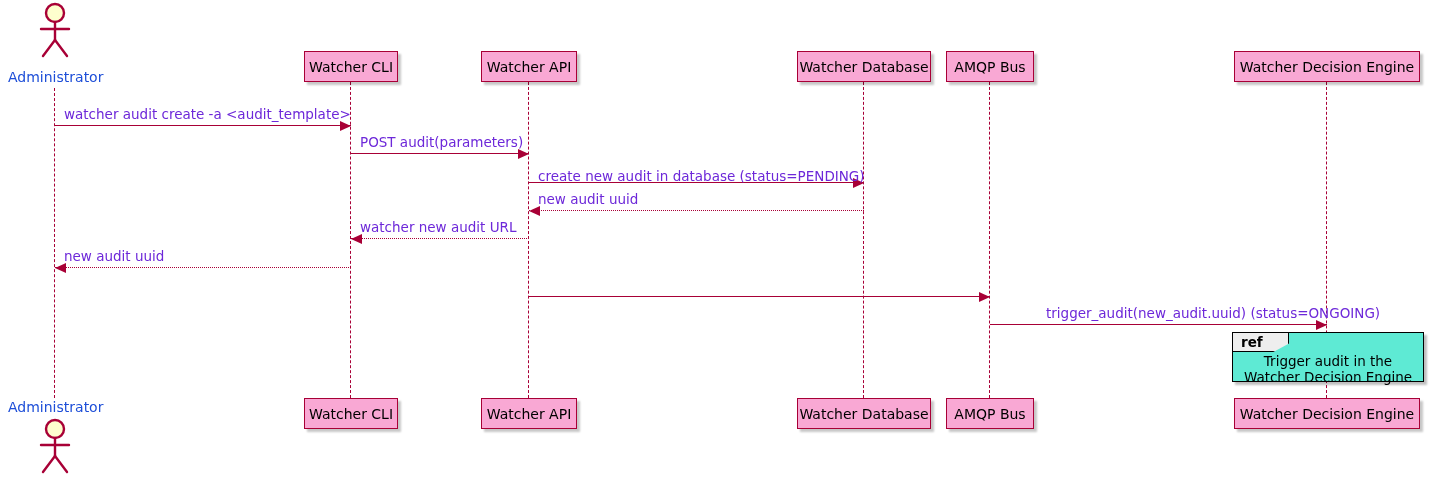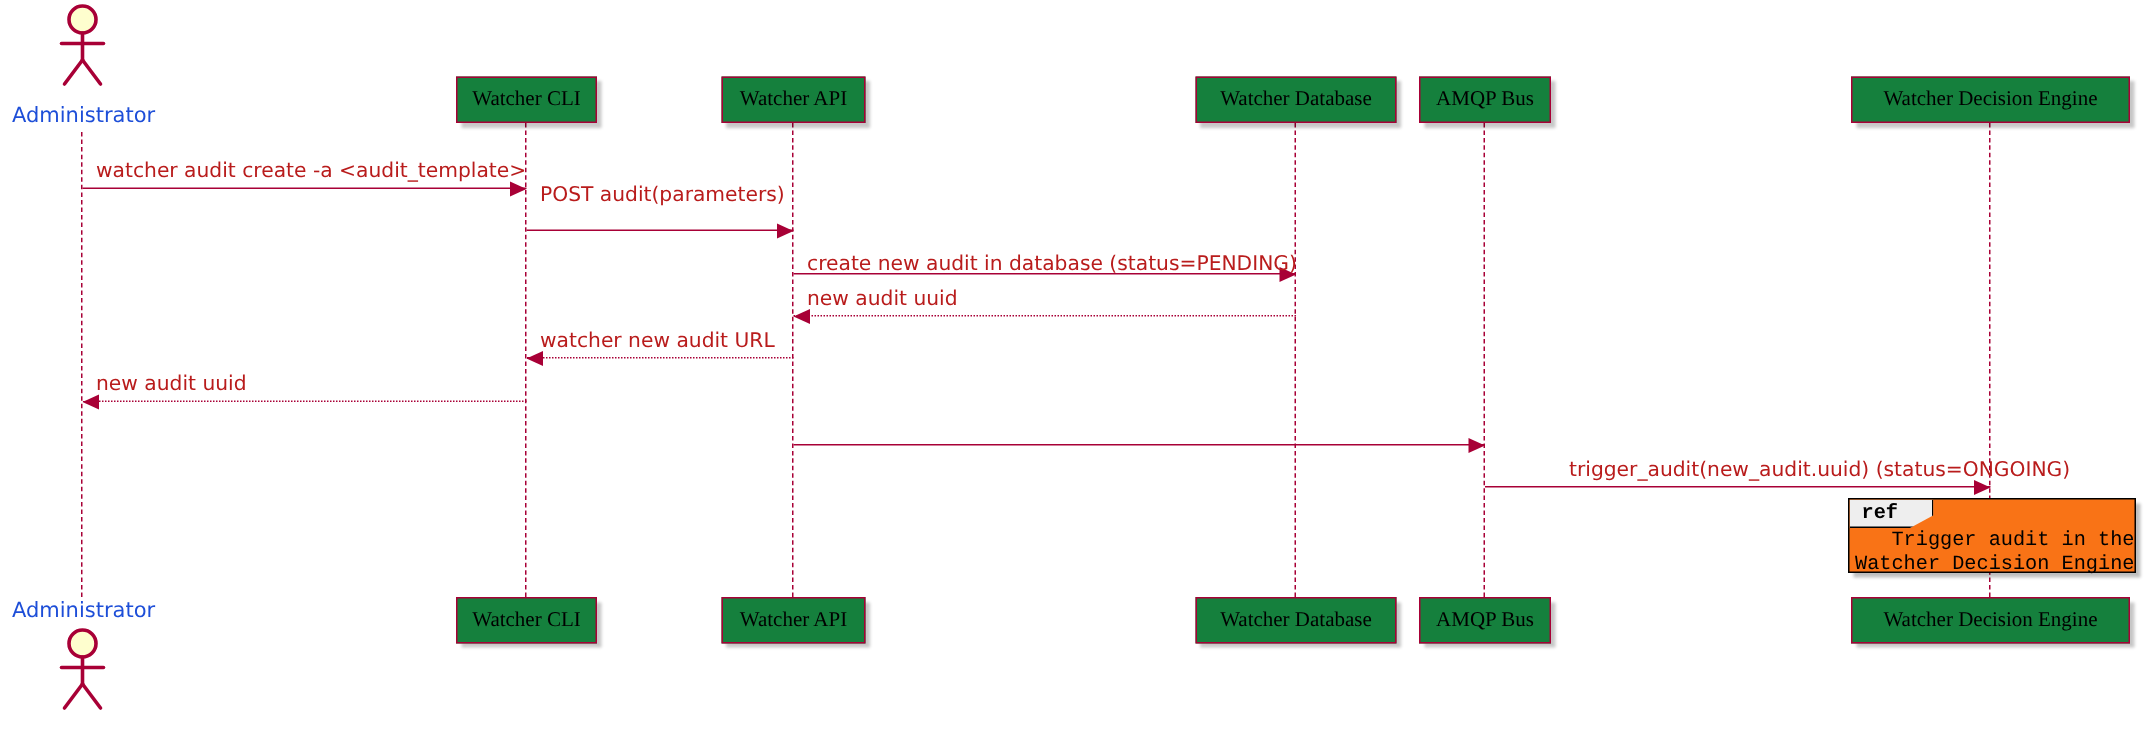--- a/index.html
+++ b/index.html
@@ -15,31 +15,30 @@
     width: 1434px;
     height: 486px;
     background: #FFFFFF;
     overflow: hidden;
   }
 
   
   .participant {
     position: absolute;
     box-sizing: border-box;
-    background: #15803d;
+    background: #f9a8d4;
     border: 1.5px solid #A80036;
     box-shadow: 3px 3px 2px rgba(0,0,0,0.22);
     display: flex;
     align-items: center;
     justify-content: center;
     font-size: 14px;
     color: #000000;
     height: 31px;
     white-space: nowrap;
-    font-family: Liberation Serif, serif;
   }
 
   
   .actor-wrap {
     position: absolute;
   }
   .actor-svg { display: block; }
   .actor-label {
     position: absolute;
     font-size: 14px;
@@ -73,32 +72,31 @@
     border-left: 11px solid #A80036;
   }
   .msg-head.left {
     border-top: 5px solid transparent;
     border-bottom: 5px solid transparent;
     border-right: 11px solid #A80036;
   }
   .msg-label {
     position: absolute;
     font-size: 13.5px;
-    color: #b91c1c;
+    color: #6d28d9;
     white-space: nowrap;
   }
 
   
   .ref-box {
     position: absolute;
     box-sizing: border-box;
-    background: #f97316;
+    background: #5eead4;
     border: 1.6px solid #000000;
     box-shadow: 3px 3px 2px rgba(0,0,0,0.25);
-    font-family: Liberation Mono, monospace;
   }
   .ref-tag {
     position: absolute;
     left: 0; top: 0;
     box-sizing: border-box;
     background: #EEEEEE;
     border-right: 1.6px solid #000000;
     border-bottom: 1.6px solid #000000;
     font-weight: bold;
     font-size: 13.5px;
@@ -106,21 +104,21 @@
     padding: 1px 0 1px 8px;
     width: 56px;
     height: 19px;
     line-height: 17px;
     clip-path: polygon(0 0, 100% 0, 100% 55%, 72% 100%, 0 100%);
   }
   .ref-body {
     position: absolute;
     left: 0; right: 0;
     top: 20px;
-    text-align: right;
+    text-align: center;
     font-size: 13.5px;
     line-height: 16px;
     color: #000000;
   }
   .ref-body div { white-space: nowrap; }
 </style>
 </head>
 <body>
 
 <div id="canvas">
@@ -162,21 +160,21 @@
     <div class="participant" style="left: 797px; top: 398px; width: 134px;">Watcher Database</div>
     <div class="participant" style="left: 946px; top: 51px; width: 88px;">AMQP Bus</div>
     <div class="participant" style="left: 946px; top: 398px; width: 88px;">AMQP Bus</div>
     <div class="participant" style="left: 1234px; top: 51px; width: 186px;">Watcher Decision Engine</div>
     <div class="participant" style="left: 1234px; top: 398px; width: 186px;">Watcher Decision Engine</div>
     <div class="msg-line" style="left: 55px; top: 125px; width: 296px;"></div>
     <div class="msg-head right" style="left: 340px; top: 121px;"></div>
     <div class="msg-label" style="left: 64px; top: 106px;">watcher audit create -a &lt;audit_template&gt;</div>
     <div class="msg-line" style="left: 351px; top: 153px; width: 178px;"></div>
     <div class="msg-head right" style="left: 518px; top: 149px;"></div>
-    <div class="msg-label" style="left: 360px; top: 122px;">POST audit(parameters)</div>
+    <div class="msg-label" style="left: 360px; top: 134px;">POST audit(parameters)</div>
     <div class="msg-line" style="left: 529px; top: 182px; width: 335px;"></div>
     <div class="msg-head right" style="left: 853px; top: 178px;"></div>
     <div class="msg-label" style="left: 538px; top: 168px;">create new audit in database (status=PENDING)</div>
     <div class="msg-line dotted" style="left: 529px; top: 210px; width: 335px;"></div>
     <div class="msg-head left" style="left: 529px; top: 206px;"></div>
     <div class="msg-label" style="left: 538px; top: 191px;">new audit uuid</div>
     <div class="msg-line dotted" style="left: 351px; top: 238px; width: 178px;"></div>
     <div class="msg-head left" style="left: 351px; top: 234px;"></div>
     <div class="msg-label" style="left: 360px; top: 219px;">watcher new audit URL</div>
     <div class="msg-line dotted" style="left: 55px; top: 267px; width: 296px;"></div>

